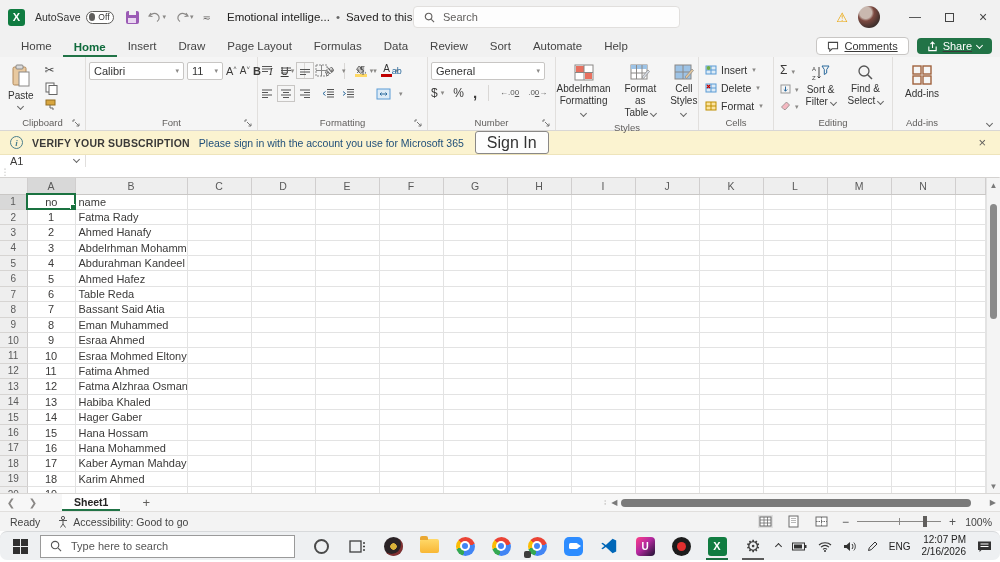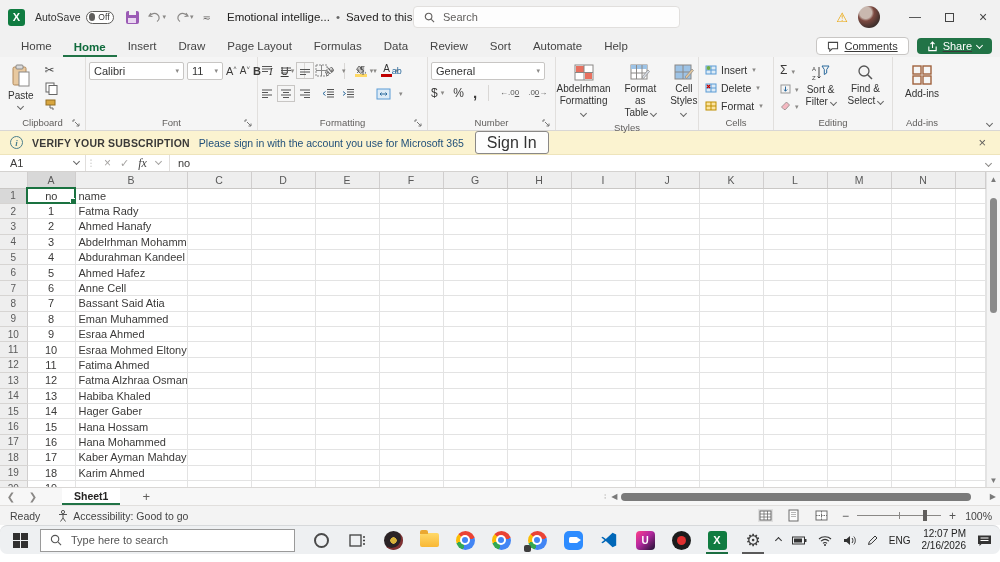--- a/index.html
+++ b/index.html
@@ -69,21 +69,21 @@
   
   .msgbar { height:24px; background:#fbf3d0; display:flex; align-items:center; gap:9px; padding:0 10px; border-bottom:1px solid #eee4bb;}
   .info-ic { width:13px; height:13px; border:1.4px solid #4a7e8c; border-radius:50%; color:#4a7e8c;
              font-size:9px; font-weight:bold; display:flex; align-items:center; justify-content:center; font-family:"Liberation Serif",serif; font-style:italic;}
   .msg-title { font-size:10.5px; font-weight:bold; color:#3b3a39; letter-spacing:.2px; }
   .msg-text { font-size:10.5px; color:#1f4e79; }
   .btn-signin { background:#fdfdfd; border:1px solid #8a8886; border-radius:3px; padding:1.5px 11px; font-size:16px; color:#333; margin-left:2px;}
   .msg-close { margin-left:auto; color:#605e5c; font-size:13px; padding:0 4px; }
 
   
-  .fbar { height:17px; background:#fff; border-bottom:1px solid #d4d2d0; display:flex; align-items:stretch; }
+  .fbar { height:23px; background:#fff; border-bottom:1px solid #d4d2d0; display:flex; align-items:stretch;flex-direction:column; }
   .namebox { width:86px; display:flex; align-items:center; justify-content:space-between; padding:0 6px 0 10px; border-right:1px solid #e1dfdd; }
   .fb-dots { width:10px; display:flex; align-items:center; justify-content:center; color:#b5b3b1; font-size:9px; }
   .fb-icons { display:flex; align-items:center; gap:9px; padding:0 8px; border-right:1px solid #e1dfdd; color:#a5a3a1; }
   .fx { font-family:"Liberation Serif", serif; font-style:italic; font-size:12px; color:#444; }
   .fb-value { flex:1; display:flex; align-items:center; padding:0 8px; color:#3b3a39; }
   .fb-exp { width:24px; display:flex; align-items:center; justify-content:center; }
 
   
   .grid-area { position:relative; height:315px; overflow:hidden; background:#fff; }
   table.grid { border-collapse:collapse; table-layout:fixed; width:986px; }
@@ -689,21 +689,21 @@
             <td></td>
             <td></td>
             <td></td>
             <td></td>
             <td></td>
             <td></td>
           </tr>
           <tr>
             <td class="rowhdr">7</td>
             <td class="colA">6</td>
-            <td class="colB">Anne Cell</td>
+            <td class="colB">Table Reda</td>
             <td></td>
             <td></td>
             <td></td>
             <td></td>
             <td></td>
             <td></td>
             <td></td>
             <td></td>
             <td></td>
             <td></td>

